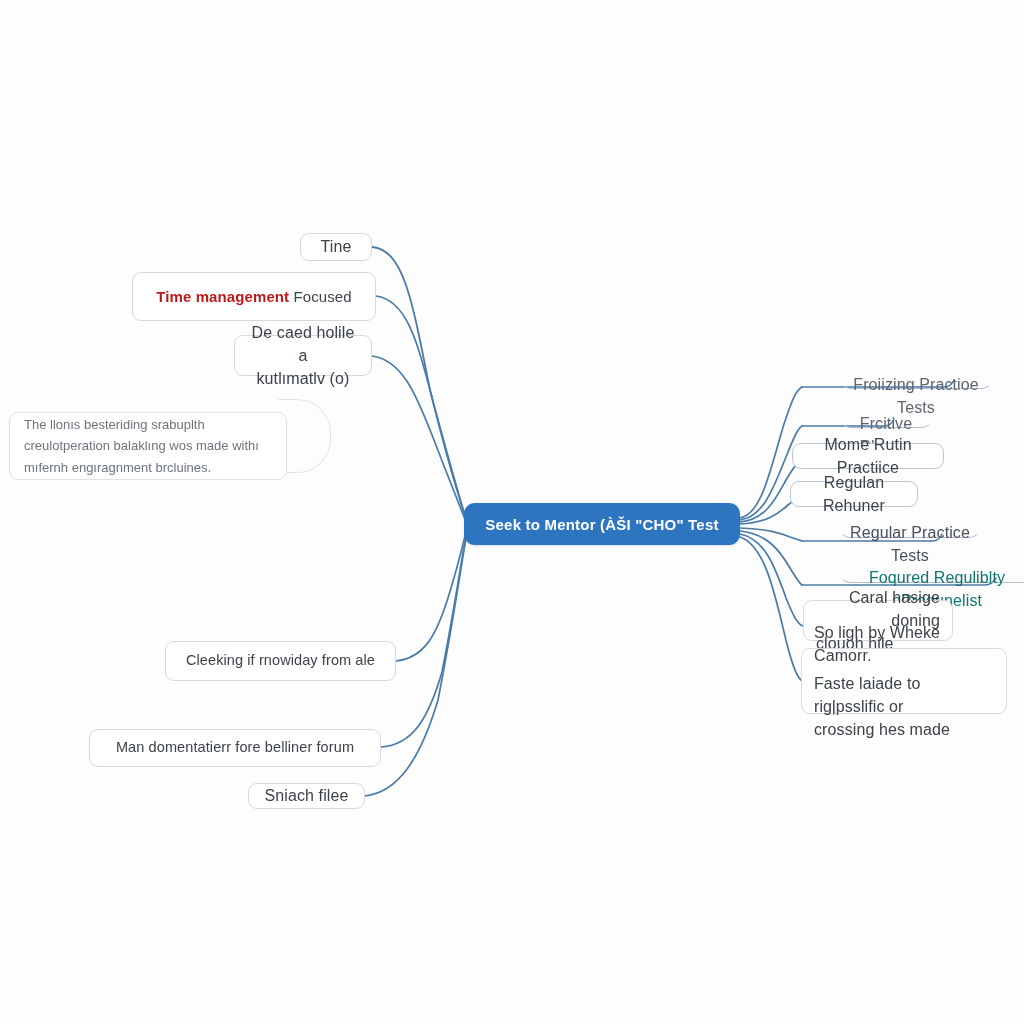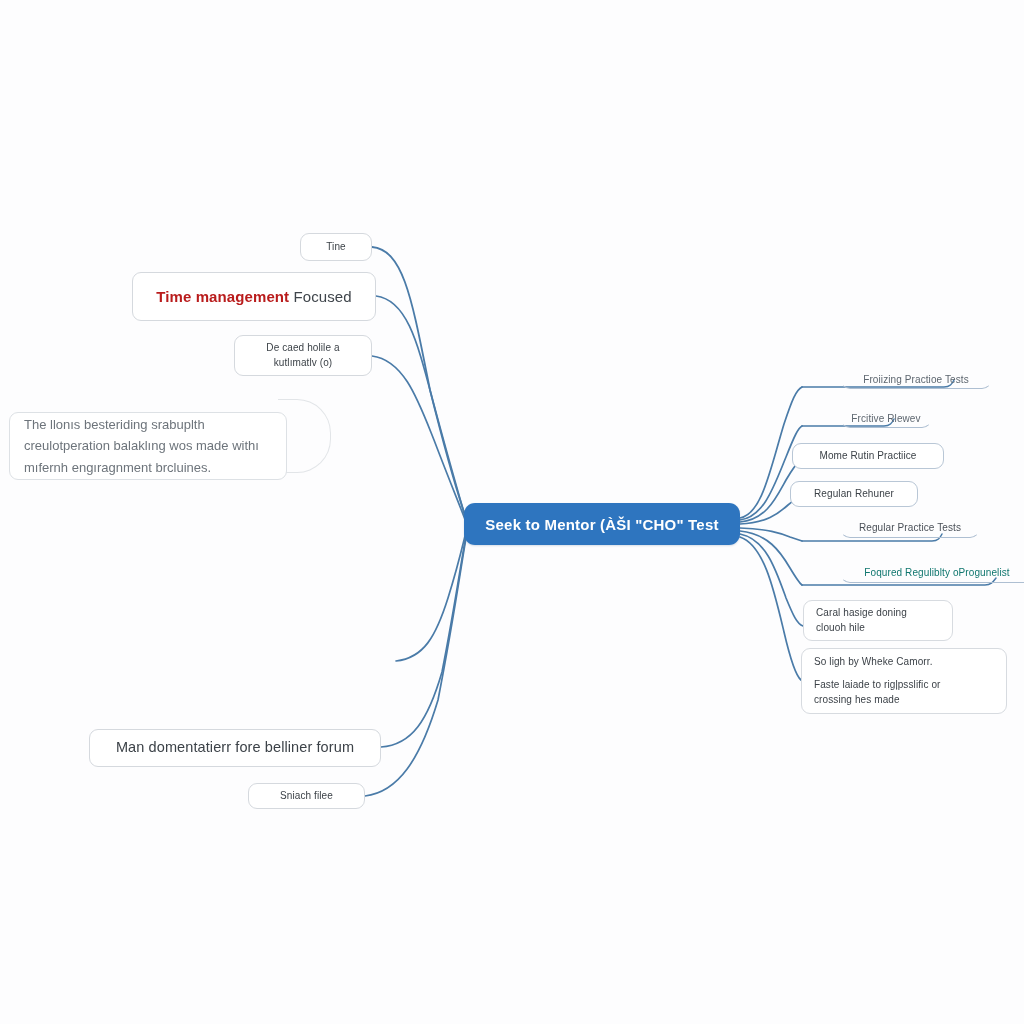--- a/index.html
+++ b/index.html
@@ -30,21 +30,21 @@
   }
 
   
   .node {
     position: absolute;
     box-sizing: border-box;
     background: #ffffff;
     border: 1px solid #d5d9de;
     border-radius: 9px;
     color: #3c4248;
-    font-size: 10px;
+    font-size: 16px;
     line-height: 1.45;
     display: flex;
     align-items: center;
     justify-content: center;
     text-align: center;
     padding: 4px 10px;
     letter-spacing: 0.1px;
   }
   .node.left-align {
     justify-content: flex-start;
@@ -182,20 +182,23 @@
   <div id="note-bracket" style="left:278px; top:399px; width:52px; height:72px;"></div>
 
   <div id="note-node" style="left:9px; top:412px; width:278px; height:68px;">
     <span>
       <span class="line">The llonıs besteriding srabuplth</span>
       <span class="line">creulotperation balaklıng wos made</span>
       <span class="line">withı mıfernh engıragnment brcluines.</span>
     </span>
   </div>
 
+  <div class="node" style="left:165px; top:641px; width:231px; height:40px; font-size:14.5px;">
+    <span>Cleeking if rnowiday from ale</span>
+  </div>
 
   <div class="node" style="left:89px; top:729px; width:292px; height:38px; font-size:14.5px;">
     <span>Man domentatierr fore belliner forum</span>
   </div>
 
   <div class="node" style="left:248px; top:783px; width:117px; height:26px;">
     <span>Sniach filee</span>
   </div>
 
   <div class="node open" style="left:802px; top:372px; width:152px; height:17px; color:#5d666f; padding:0 4px; align-items:flex-start;">

